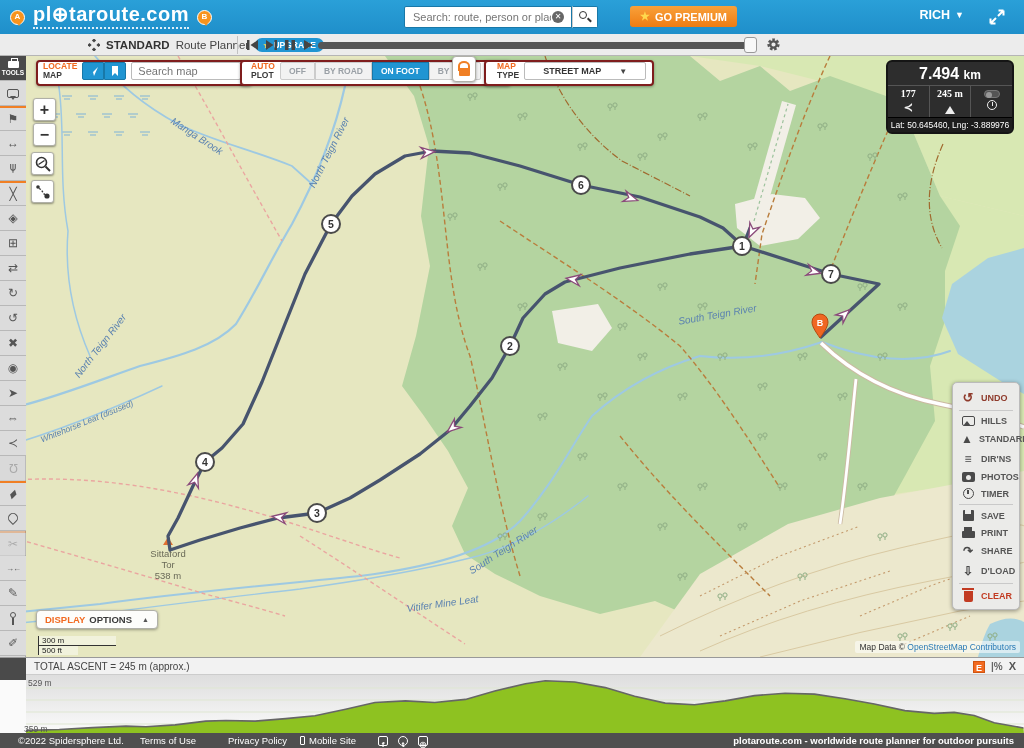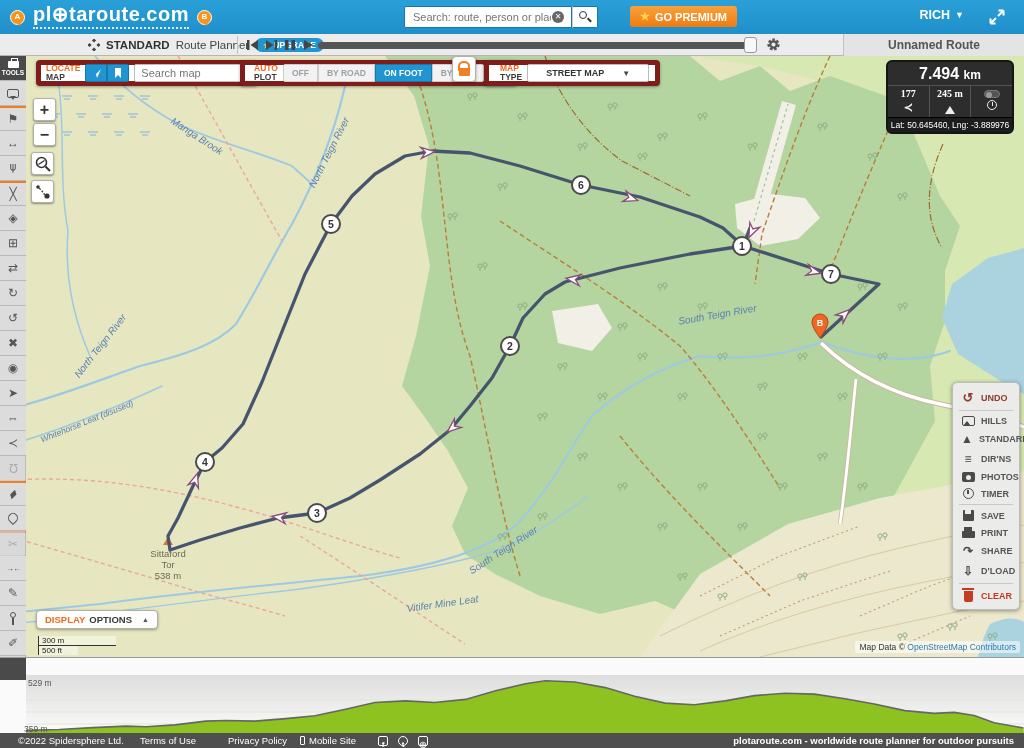--- a/index.html
+++ b/index.html
@@ -53,21 +53,21 @@
   .sbi-case { width:11px; height:7px; background:#fff; border-radius:1px; position:relative; margin-bottom:1px; }
   .sbi-case::before { content:""; position:absolute; left:3px; top:-3px; width:5px; height:3px; border:1px solid #fff; border-bottom:none; }
   .sbi-bubble { width:12px; height:9px; border:1.6px solid #555; border-radius:2px; position:relative; }
   .sbi-bubble::after { content:""; position:absolute; left:2px; bottom:-6px; border:3px solid transparent; border-top:4px solid #555; }
   .sbi-pin { width:10px; height:10px; border:1.7px solid #555; border-radius:50% 50% 50% 0; transform:rotate(-45deg); }
   .sbi-pin2 { width:6px; height:6px; border:1.7px solid #555; border-radius:50%; position:relative; margin-bottom:6px; }
   .sbi-pin2::after { content:""; position:absolute; left:1px; top:5px; width:1.6px; height:7px; background:#555; }
 
   
   .map-region { position:absolute; left:0; top:56px; width:1024px; height:601px; overflow:hidden; }
-  .mbox { position:absolute; background:#fff; border:5px solid #7f1d1d; border-radius:4px; box-shadow:0 1px 3px rgba(0,0,0,.35); display:flex; align-items:center; z-index:30; }
+  .mbox { position:absolute; background:#fff; border:2px solid #7f1d1d; border-radius:4px; box-shadow:0 1px 3px rgba(0,0,0,.35); display:flex; z-index:30; }
   .lbl2 { display:flex; flex-direction:column; line-height:9px; font-size:8.5px; font-weight:bold; padding:0 5px; }
   .lbl2 .o { color:#f26a21; } .lbl2 .d { color:#3a3a3a; }
   .bluebtn { width:22px; height:18px; background:#2095d2; border:1px solid #1878a8; display:flex; align-items:center; justify-content:center; cursor:pointer; }
   .mapsearch { width:110px; height:18px; border:1px solid #bbb; border-radius:2px; font-size:11px; padding:0 6px; color:#555; margin-right:5px; }
   .segbtn { height:18px; font-size:8.5px; font-weight:bold; color:#9aa0a6; background:#f2f2f2; border:1px solid #ccc; padding:0 8px; display:flex; align-items:center; cursor:pointer; }
   .segbtn.active { background:#2095d2; color:#fff; border-color:#1878a8; }
   .infobtn { width:16px; height:16px; border-radius:50%; background:#3a3a3a; color:#fff; font-size:10px; font-weight:bold; font-family:"Liberation Serif",serif; text-align:center; line-height:16px; margin:0 4px; cursor:pointer; }
   .lockbox { position:absolute; left:452px; top:0; width:24px; height:26px; background:#fff; border:1px solid #b0b0a8; border-radius:4px; box-shadow:0 1px 3px rgba(0,0,0,.35); display:flex; align-items:center; justify-content:center; cursor:pointer; z-index:30; }
   .lock { width:11px; height:8px; background:#f07f24; border-radius:1px; position:relative; margin-top:6px; }
   .lock::before { content:""; position:absolute; left:-1px; top:-7px; width:8px; height:8px; border:2px solid #f07f24; border-radius:50% 50% 0 0; border-bottom:none; }
@@ -206,21 +206,20 @@
       </svg>
     <svg class="pb" style="left:302px;" width="12" height="14" viewBox="0 0 12 14">
         <path d="M2,2 L2,12 L11,7 Z" fill="#444"></path>
       </svg>
     <div class="slider"></div>
     <div class="knob"></div>
     <svg class="gear" width="15" height="15" viewBox="0 0 15 15">
       <circle cx="7.5" cy="7.5" r="4.6" fill="none" stroke="#555" stroke-width="3" stroke-dasharray="2.4 1.6"></circle>
       <circle cx="7.5" cy="7.5" r="3.2" fill="none" stroke="#555" stroke-width="2.2"></circle>
     </svg>
-    <div class="routename-sec">Unnamed Route</div>
   </div>
 
   <div class="map-region">
     <svg id="map-svg" width="1024" height="601" viewBox="0 0 1024 601" style="position:absolute;left:0;top:0;">
       <defs>
         <g id="tree" stroke="#8fae85" fill="none" stroke-width="1">
           <circle cx="0" cy="0" r="2.1"></circle>
             <line x1="0" y1="2.1" x2="0" y2="5"></line>
           <circle cx="5" cy="-1" r="2.1"></circle>
             <line x1="5" y1="1.1" x2="5" y2="4"></line>
@@ -581,20 +580,28 @@
       <div class="r1">300 m</div>
       <div class="r2">500 ft</div>
     </div>
     <div class="attrib">
       <span>Map Data © </span><a href="#">OpenStreetMap Contributors</a>
     </div>
   </div>
 
   <div class="elev">
     <div class="elev-corner"></div>
+    <div class="elev-hdr">
+      <span>TOTAL ASCENT = 245 m (approx.)</span>
+      <span class="elev-ctrl">
+        <span class="ebadge">E</span>
+        <span class="epct">|%</span>
+        <span class="eclose">X</span>
+      </span>
+    </div>
     <div class="elev-max">529 m</div>
     <div class="elev-min">359 m</div>
     <svg id="elev-svg" width="998" height="59" viewBox="0 0 998 59" style="position:absolute; left:26px; top:17px;">
         <defs>
           <linearGradient id="ebg" x1="0" y1="0" x2="0" y2="1">
             <stop offset="0%" stop-color="#dedede"></stop>
             <stop offset="100%" stop-color="#fbfbfb"></stop>
           </linearGradient>
         </defs>
         <rect x="0" y="0" width="998" height="59" fill="url(#ebg)"></rect>

